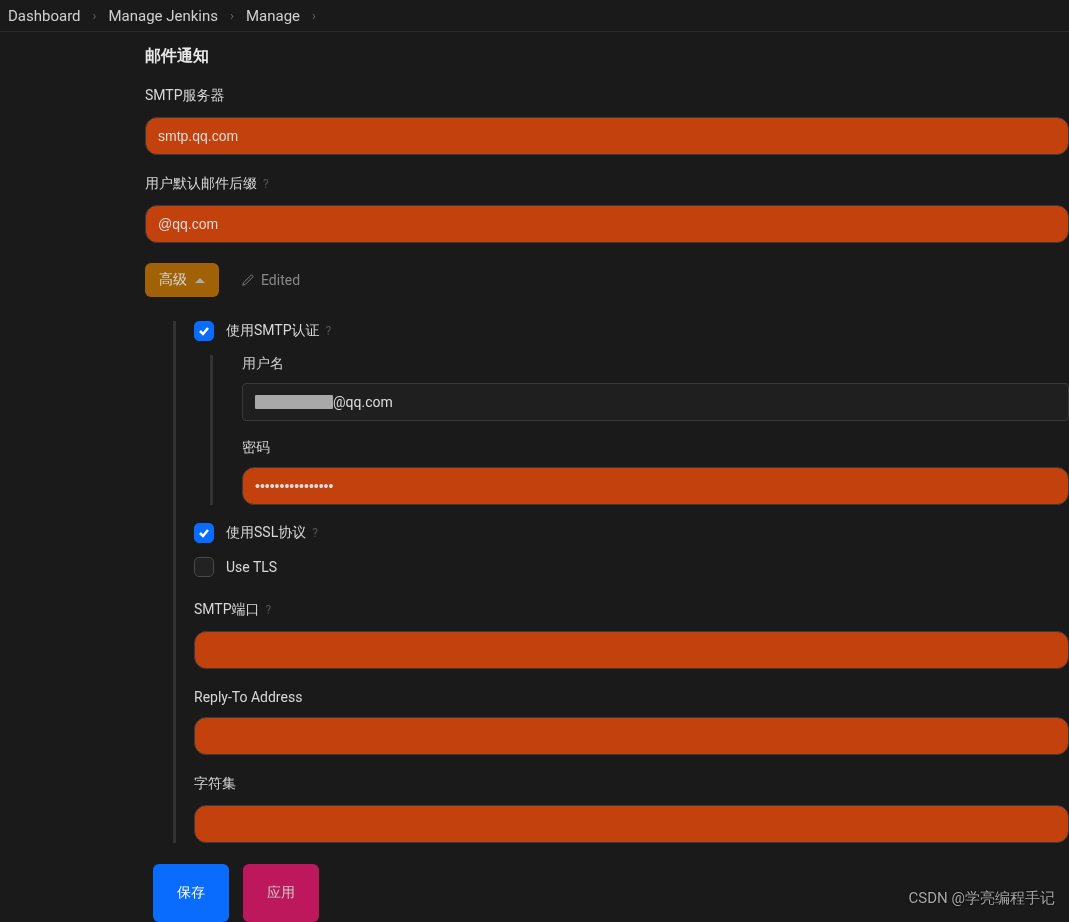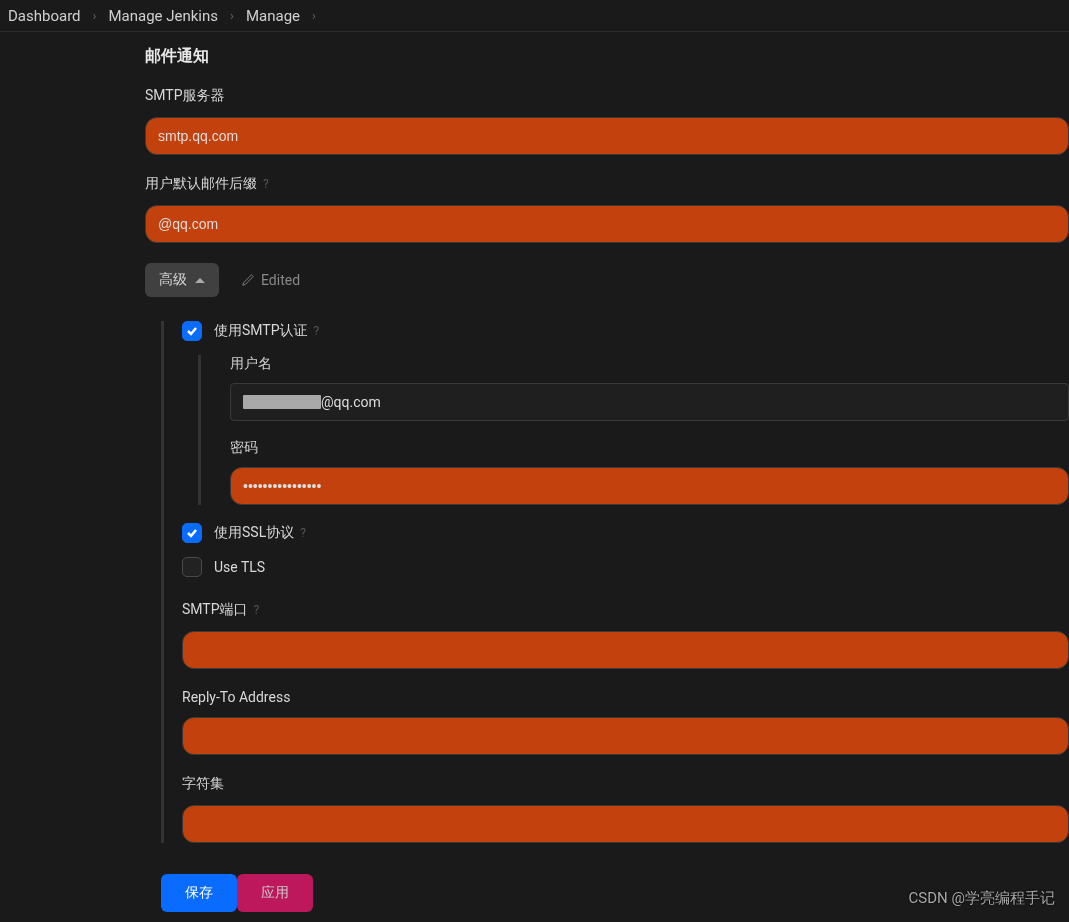--- a/index.html
+++ b/index.html
@@ -68,21 +68,21 @@
   .adv-row {
     display: flex;
     align-items: center;
     gap: 22px;
     margin: 18px 0 24px 0;
   }
   .adv-btn {
     display: inline-flex;
     align-items: center;
     gap: 8px;
-    background: #404040;
+    background: #a16207;
     border: none;
     border-radius: 6px;
     padding: 8px 14px;
     color: #d8d8d8;
     font-size: 14px;
     cursor: pointer;
   }
   .chevron-up {
     width: 0; height: 0;
     border-left: 5px solid transparent;
@@ -97,21 +97,21 @@
     font-size: 14px;
   }
   .pencil {
     width: 14px; height: 14px;
     stroke: #888;
     fill: none;
   }
   .nested {
     border-left: 3px solid #333;
     padding-left: 18px;
-    margin-left: 16px;
+    margin-left: 28px;
   }
   .nested2 {
     border-left: 3px solid #333;
     padding-left: 29px;
     margin-left: 16px;
     margin-top: 10px;
   }
   .check-row {
     display: flex;
     align-items: center;
@@ -168,27 +168,27 @@
     background: #1f1f1f;
     border: 1px solid #3a3a3a;
     border-radius: 4px;
     padding: 10px 12px;
     color: #ddd;
     font-size: 14px;
   }
   .footer {
     position: absolute;
     bottom: 0;
-    left: 16px;
+    left: 8px;
     right: 0;
     height: 58px;
     background: #1a1a1a;
     display: flex;
-    align-items: center;
     padding: 0 0 0 145px;
+    gap: 14px;
   }
   .btn {
     border: none;
     border-radius: 6px;
     padding: 10px 24px;
     font-size: 14px;
     cursor: pointer;
   }
   .btn-primary {
     background: #0a6cff;

